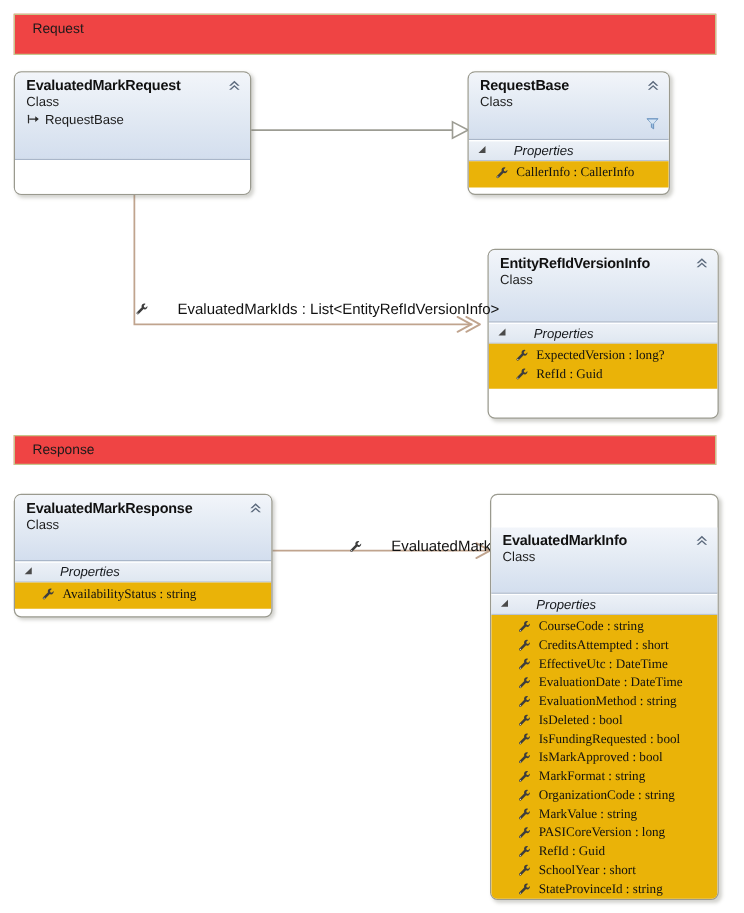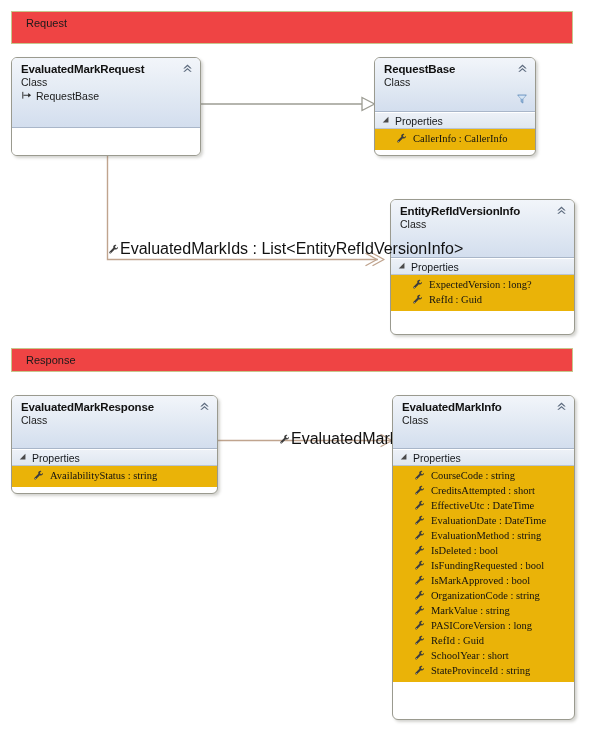--- a/index.html
+++ b/index.html
@@ -83,23 +83,24 @@
   
   .compartment-header {
     background: linear-gradient(to bottom, #EDF1F7 0%, #DFE7F1 100%);
     border-bottom: 1px solid #B9C4D4;
     border-top: 1px solid #FFFFFF;
     font-size: 10.5px;
     color: #15181c;
     padding: 2px 0 2px 9px;
     display: flex;
     align-items: center;
-    gap: 6px;
+    gap: 22px;
     box-sizing: border-box;
     height: 17px;
+    font-style: italic;
   }
   .tri-expanded {
     width: 0; height: 0;
     border-left: 4px solid #4a4a4a;
     border-bottom: 4px solid transparent;
     border-top: 4px solid transparent;
     transform: rotate(45deg);
     margin-left: 1px;
   }
   .member-list {
@@ -131,26 +132,26 @@
   
   .conn-svg {
     position: absolute;
     left: 0; top: 0;
     width: 595px;
     height: 730px;
     pointer-events: none;
   }
   .assoc-label {
     position: absolute;
-    font-size: 16px;
+    font-size: 12px;
     color: #111111;
     white-space: nowrap;
     display: flex;
     align-items: center;
-    gap: 1px;
+    gap: 23px;
   }
   .assoc-label .wrench { width: 11px; height: 11px; }
 </style>
 </head>
 <body>
 
 <svg width="0" height="0" style="position:absolute" aria-hidden="true">
   <defs>
     <symbol id="sym-wrench" viewBox="0 0 16 16">
       <path d="M11.6 1.2c-2.0-0.5-4.0 1.0-4.0 3.1 0 0.5 0.1 0.9 0.3 1.3L2.2 11.3c-0.6 0.6-0.6 1.5 0 2.1 0.6 0.6 1.5 0.6 2.1 0l5.7-5.7c0.4 0.2 0.8 0.3 1.3 0.3 2.1 0 3.6-2.0 3.1-4.0l-2.0 2.0-1.8-0.4-0.4-1.8 2.0-2.0z" fill="#3d3d3d"></path>
@@ -299,21 +300,21 @@
 </div>
 
 <div class="assoc-label" style="left:279px; top:430px;">
   <svg class="wrench">
       <use href="#sym-wrench"></use>
     </svg>
   <span>EvaluatedMark</span>
 </div>
 
 <div class="class-box" style="left:392px; top:395px; width:183px; height:325px;">
-  <div class="class-header" style="height:53px;">
+  <div class="class-header" style="height:53px;margin-top:26px;">
     <div class="class-title">EvaluatedMarkInfo</div>
     <div class="class-stereotype">Class</div>
     <svg class="chevron-up">
         <use href="#sym-chevron-up"></use>
       </svg>
   </div>
   <div class="compartment-header">
     <span class="tri-expanded"></span>
     <span>Properties</span>
   </div>
@@ -363,20 +364,26 @@
     <div class="member">
         <svg class="wrench">
           <use href="#sym-wrench"></use>
         </svg>
         <span>IsMarkApproved : bool</span>
       </div>
     <div class="member">
         <svg class="wrench">
           <use href="#sym-wrench"></use>
         </svg>
+        <span>MarkFormat : string</span>
+      </div>
+    <div class="member">
+        <svg class="wrench">
+          <use href="#sym-wrench"></use>
+        </svg>
         <span>OrganizationCode : string</span>
       </div>
     <div class="member">
         <svg class="wrench">
           <use href="#sym-wrench"></use>
         </svg>
         <span>MarkValue : string</span>
       </div>
     <div class="member">
         <svg class="wrench">

